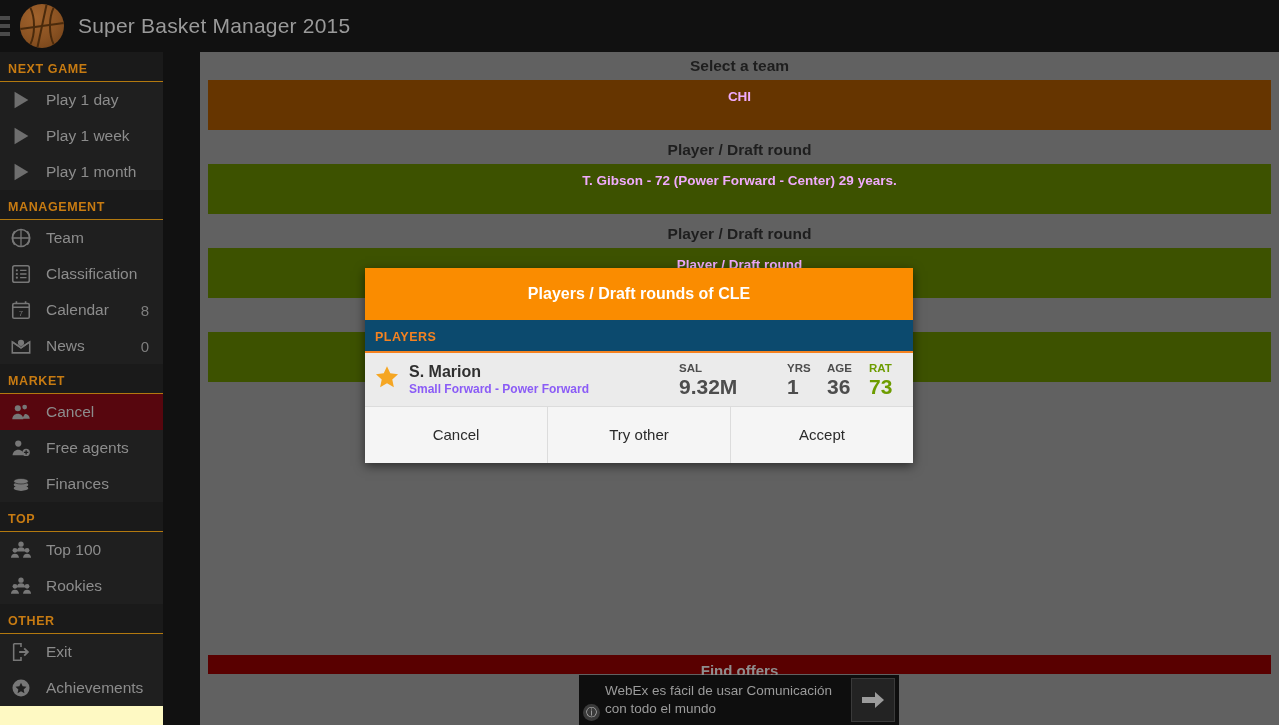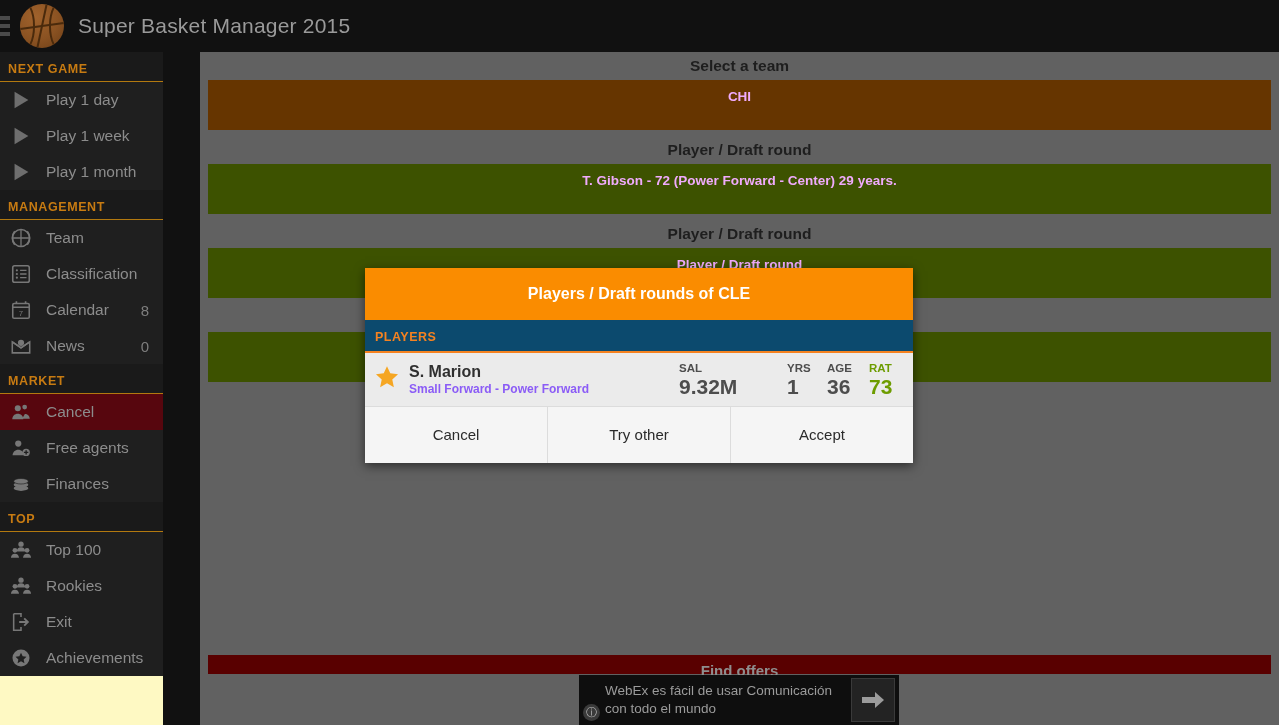--- a/index.html
+++ b/index.html
@@ -288,20 +288,21 @@
             <circle cx="12" cy="5.6" r="2.9" fill="#777777"></circle>
             <path d="M7.4 13.5 c0-2.6 2-4.4 4.6-4.4 s4.6 1.8 4.6 4.4 z" fill="#777777"></path>
             <circle cx="5.4" cy="12.4" r="2.6" fill="#777777"></circle>
             <path d="M1 20.5 c0-2.6 1.9-4.4 4.4-4.4 s4.4 1.8 4.4 4.4 z" fill="#777777"></path>
             <circle cx="18.6" cy="12.4" r="2.6" fill="#777777"></circle>
             <path d="M14.2 20.5 c0-2.6 1.9-4.4 4.4-4.4 s4.4 1.8 4.4 4.4 z" fill="#777777"></path>
           </svg>
         </span>
         <span class="nav-label">Rookies</span>
       </div>
+      <div class="sec-header">OTHER</div>
       <div class="nav-item">
         <span class="nav-ico">
           <svg width="22" height="22" viewBox="0 0 24 24" aria-hidden="true">
             <path d="M4 3 h8 v3.5 M4 3 v18 h8 v-3.5" fill="none" stroke="#777777" stroke-width="1.7"></path>
             <path d="M10 12 h9 M15.5 8 l4 4 -4 4" fill="none" stroke="#777777" stroke-width="2"></path>
           </svg>
         </span>
         <span class="nav-label">Exit</span>
       </div>
       <div class="nav-item">

